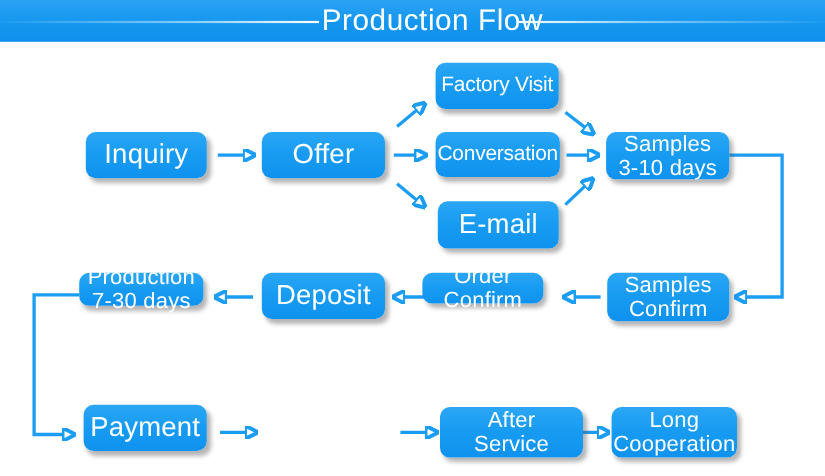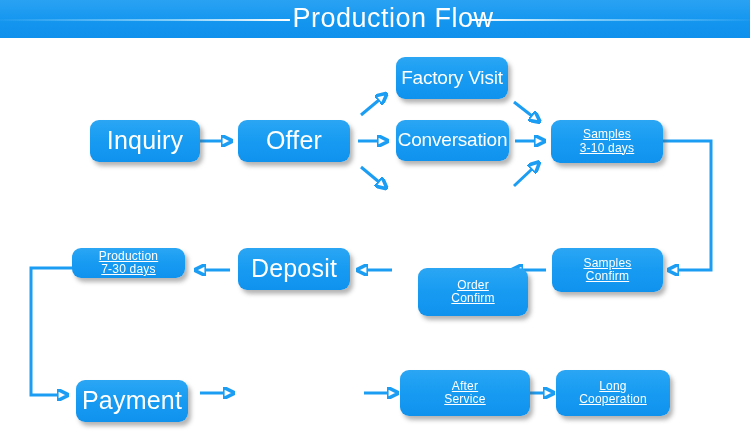--- a/index.html
+++ b/index.html
@@ -39,33 +39,33 @@
     color:var(--text,#ffffff);
     background:linear-gradient(180deg, var(--box-light,#2ba6f4) 0%, var(--box,#189cf2) 45%, var(--box-dark,#0e92ee) 100%);
     border-radius:9px;
     box-shadow:3px 4px 4px rgba(90,90,90,0.45);
     line-height:1.1;
     white-space:pre-line;
     letter-spacing:0.2px;
   }
   .fs-lg{font-size:25px;}
   .fs-md{font-size:19px;white-space:nowrap;letter-spacing:-0.2px;}
-  .fs-sm{font-size:12px;text-decoration:underline;}
+  .fs-sm{font-size:20px;}
   
-  .n-inquiry        {left:78px;  top:120px; width:110px; height:42px;margin-left:12px;}
+  .n-inquiry        {left:78px;  top:120px; width:110px; height:42px;}
   .n-offer          {left:238px; top:120px; width:112px; height:42px;text-align:right;}
   .n-factory-visit  {left:396px; top:57px;  width:112px; height:42px;}
   .n-conversation   {left:396px; top:120px; width:113px; height:41px;}
   .n-email          {left:398px; top:183px; width:110px; height:43px;}
   .n-samples-days   {left:551px; top:120px; width:112px; height:43px;}
   .n-production-days{left:72px;  top:248px; width:113px; height:30px;}
   .n-deposit        {left:238px; top:248px; width:112px; height:42px;}
-  .n-order-confirm  {left:418px; top:248px; width:110px; height:48px;margin-top:20px;}
+  .n-order-confirm  {left:384px; top:248px; width:110px; height:28px;}
   .n-samples-confirm{left:552px; top:248px; width:111px; height:44px;}
-  .n-payment        {left:76px;  top:380px; width:112px; height:42px;text-align:center;}
+  .n-payment        {left:76px;  top:368px; width:112px; height:42px;text-align:center;}
   .n-delivery       {left:240px; top:372px; width:112px; height:42px;}
   .n-after-service  {left:400px; top:370px; width:130px; height:46px;}
   .n-long-coop      {left:556px; top:370px; width:114px; height:46px;}
   
   svg.wires{position:absolute;left:0;top:0;pointer-events:none;}
   svg.wires path{fill:none;stroke:var(--arrow,#1b9df3);stroke-width:3;}
 </style>
 </head>
 <body>
 
@@ -97,20 +97,21 @@
     <path d="M72 268 H31 V395 H58" marker-end="url(#ah)"></path>
     <path d="M200 393 H224" marker-end="url(#ah)"></path>
     <path d="M364 393 H388" marker-end="url(#ah)"></path>
     <path d="M522 393 H544" marker-end="url(#ah)"></path>
   </svg>
 
   <div class="node n-inquiry fs-lg">Inquiry</div>
   <div class="node n-offer fs-lg">Offer</div>
   <div class="node n-factory-visit fs-md">Factory Visit</div>
   <div class="node n-conversation fs-md">Conversation</div>
+  <div class="node n-email fs-lg">E-mail</div>
   <div class="node n-samples-days fs-sm">Samples
 3-10 days</div>
 
   <div class="node n-production-days fs-sm">Production
 7-30 days</div>
   <div class="node n-deposit fs-lg">Deposit</div>
   <div class="node n-order-confirm fs-sm">Order
 Confirm</div>
   <div class="node n-samples-confirm fs-sm">Samples
 Confirm</div>

